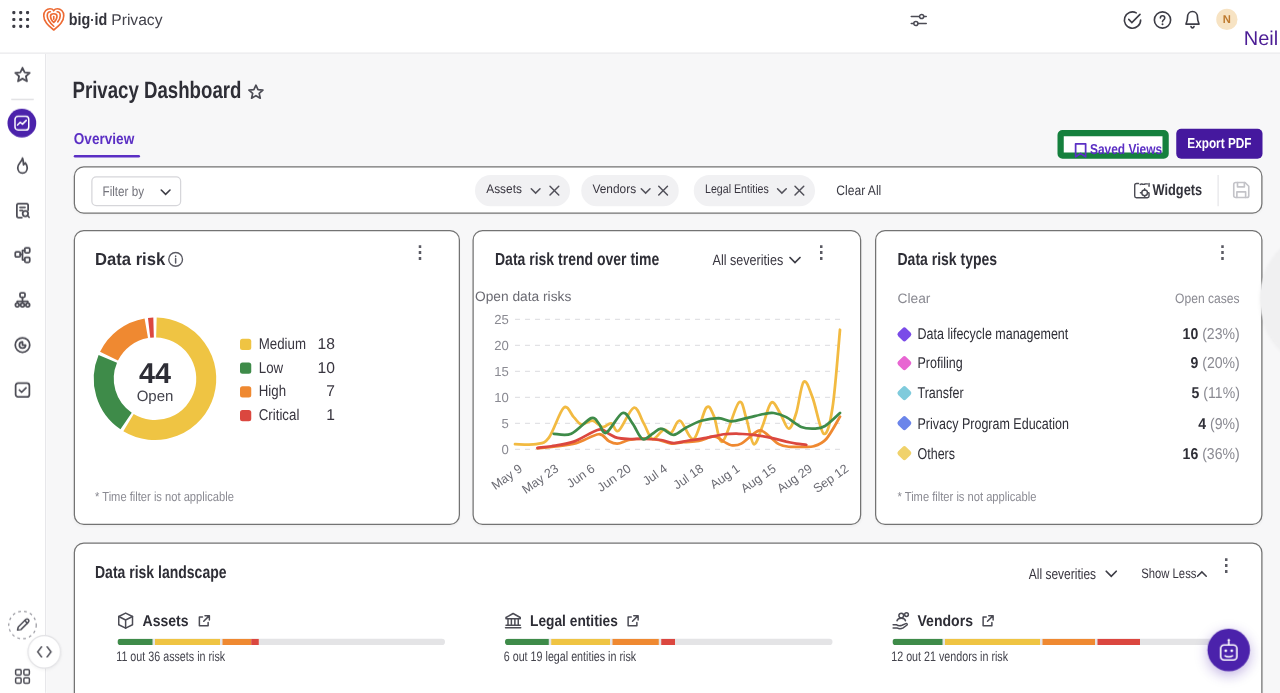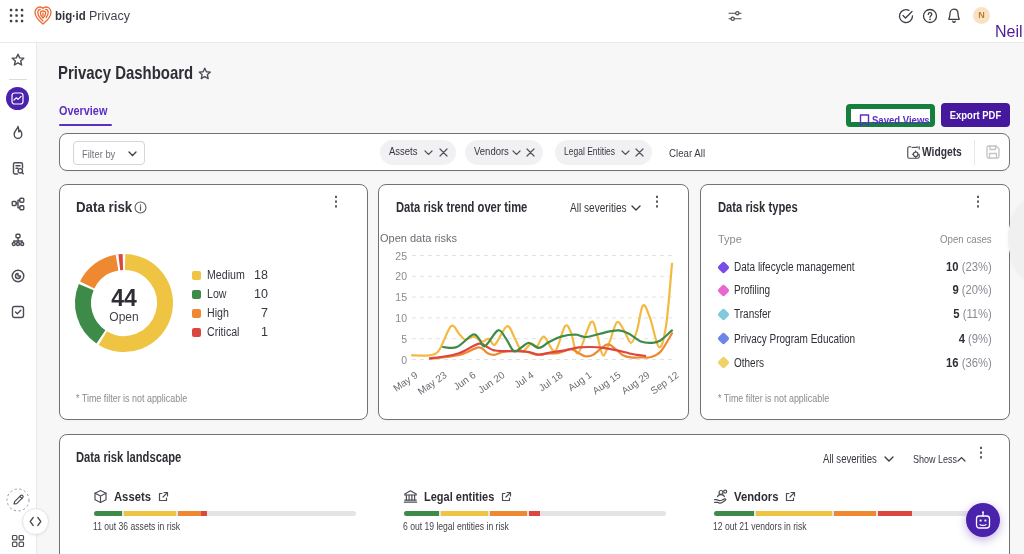--- a/index.html
+++ b/index.html
@@ -290,21 +290,21 @@
         <path stroke="#EF8931" d="M51.0,171.2 C53.2,171.0 58.8,170.6 64.0,169.9 C69.2,169.2 76.0,168.7 82.0,167.0 C88.0,165.3 95.7,160.2 100.0,159.9 C104.3,159.7 105.5,164.1 108.0,165.3 C110.5,166.6 112.3,167.6 115.0,167.4 C117.7,167.3 120.5,165.2 124.0,164.5 C127.5,163.8 132.0,163.3 136.0,163.3 C140.0,163.3 144.3,163.8 148.0,164.5 C151.7,165.2 154.7,167.1 158.0,167.4 C161.3,167.7 164.3,166.5 168.0,166.2 C171.7,165.8 176.0,166.1 180.0,165.3 C184.0,164.6 188.7,161.5 192.0,161.6 C195.3,161.7 197.7,164.6 200.0,165.8 C202.3,166.9 203.7,168.4 206.0,168.7 C208.3,168.9 210.3,169.4 214.0,167.4 C217.7,165.5 224.3,158.1 228.0,157.0 C231.7,156.0 233.3,159.4 236.0,161.2 C238.7,163.0 241.3,166.4 244.0,167.8 C246.7,169.3 249.0,169.6 252.0,169.9 C255.0,170.3 258.7,170.0 262.0,169.9 C265.3,169.9 268.7,170.5 272.0,169.5 C275.3,168.5 278.5,167.6 282.0,163.7 C285.5,159.7 291.2,148.8 293.0,145.8"></path>
         <path stroke="#DB473F" d="M51.0,170.8 C52.8,170.5 57.2,170.3 62.0,169.5 C66.8,168.7 73.7,168.0 80.0,165.8 C86.3,163.5 95.3,157.2 100.0,156.2 C104.7,155.2 105.5,158.4 108.0,159.5 C110.5,160.6 112.2,162.2 115.0,162.8 C117.8,163.5 121.2,163.5 125.0,163.7 C128.8,163.8 133.8,163.5 138.0,163.7 C142.2,163.8 146.3,164.0 150.0,164.5 C153.7,165.1 156.3,166.9 160.0,167.0 C163.7,167.1 167.7,165.6 172.0,164.9 C176.3,164.2 181.3,163.7 186.0,162.8 C190.7,162.0 195.7,160.5 200.0,159.9 C204.3,159.4 208.0,159.5 212.0,159.5 C216.0,159.6 219.7,159.8 224.0,160.4 C228.3,160.9 233.7,161.9 238.0,162.8 C242.3,163.7 246.7,165.0 250.0,165.8 C253.3,166.5 255.3,167.0 258.0,167.4 C260.7,167.8 264.7,168.1 266.0,168.3"></path>
         <path stroke="#3E8B49" d="M64.0,159.5 C66.3,159.5 73.0,161.6 78.0,159.5 C83.0,157.4 90.3,148.4 94.0,147.0 C97.7,145.7 98.0,149.3 100.0,151.2 C102.0,153.1 102.8,160.1 106.0,158.7 C109.2,157.3 115.5,144.1 119.0,142.9 C122.5,141.6 124.3,147.7 127.0,151.2 C129.7,154.7 132.3,162.3 135.0,163.7 C137.7,165.1 140.5,160.9 143.0,159.5 C145.5,158.1 147.2,155.2 150.0,155.4 C152.8,155.5 156.7,160.5 160.0,160.4 C163.3,160.2 166.3,156.4 170.0,154.5 C173.7,152.7 177.7,150.4 182.0,149.1 C186.3,147.9 192.0,147.0 196.0,147.0 C200.0,147.1 202.3,149.5 206.0,149.5 C209.7,149.5 213.7,148.0 218.0,147.0 C222.3,146.1 228.3,144.4 232.0,143.7 C235.7,143.0 237.0,142.5 240.0,142.9 C243.0,143.3 246.3,144.3 250.0,146.2 C253.7,148.1 258.3,152.6 262.0,154.1 C265.7,155.6 268.8,155.5 272.0,155.4 C275.2,155.2 277.5,155.4 281.0,153.3 C284.5,151.2 291.0,144.6 293.0,142.9"></path>
       </g>
     </svg>
   </div>
 
   <div class="card" style="left:663px;top:153px;width:310px;height:236px">
     <div style="position:absolute;left:17px;top:14px;font-size:14px;font-weight:bold;color:#2e2e36;transform:scaleX(0.8);transform-origin:left center">Data risk types</div>
     <div class="kebab" style="position:absolute;right:24px;top:14px">⋮</div>
-    <div style="position:absolute;left:17px;top:48px;font-size:11px;color:#8a8a92">Type</div>
+    <div style="position:absolute;left:17px;top:48px;font-size:11px;color:#8a8a92">Clear</div>
     <div style="position:absolute;right:17px;top:48px;font-size:11px;color:#8a8a92;transform:scaleX(0.88);transform-origin:right center">Open cases</div>
     <div style="position:absolute;left:18px;top:78px;width:9px;height:9px;background:#7A4BE8;border-radius:2px;transform:rotate(45deg)"></div>
     <div style="position:absolute;left:33px;top:75px;font-size:12.5px;color:#2e2e36;white-space:nowrap;transform:scaleX(0.8);transform-origin:left center">Data lifecycle management</div>
     <div style="position:absolute;right:17px;top:75px;font-size:12.5px;color:#2e2e36;transform:scaleX(0.9);transform-origin:right center"><b>10</b> <span style="color:#8a8a92">(23%)</span></div>
     <div style="position:absolute;left:18px;top:101px;width:9px;height:9px;background:#E866D2;border-radius:2px;transform:rotate(45deg)"></div>
     <div style="position:absolute;left:33px;top:98px;font-size:12.5px;color:#2e2e36;white-space:nowrap;transform:scaleX(0.8);transform-origin:left center">Profiling</div>
     <div style="position:absolute;right:17px;top:98px;font-size:12.5px;color:#2e2e36;transform:scaleX(0.9);transform-origin:right center"><b>9</b> <span style="color:#8a8a92">(20%)</span></div>
     <div style="position:absolute;left:18px;top:125px;width:9px;height:9px;background:#7FCBDC;border-radius:2px;transform:rotate(45deg)"></div>
     <div style="position:absolute;left:33px;top:122px;font-size:12.5px;color:#2e2e36;white-space:nowrap;transform:scaleX(0.8);transform-origin:left center">Transfer</div>
     <div style="position:absolute;right:17px;top:122px;font-size:12.5px;color:#2e2e36;transform:scaleX(0.9);transform-origin:right center"><b>5</b> <span style="color:#8a8a92">(11%)</span></div>

